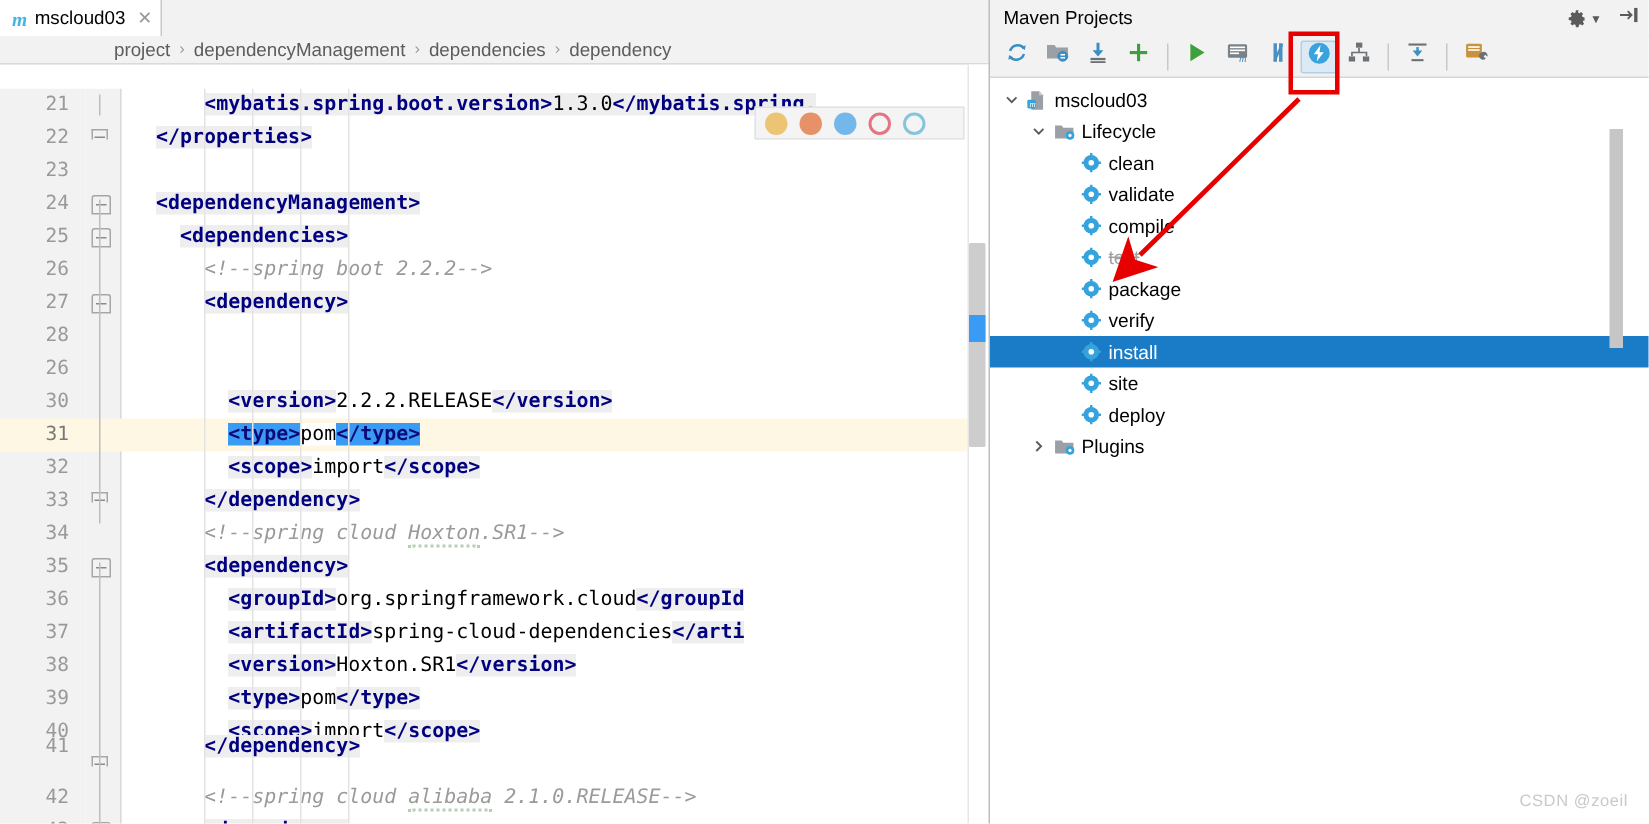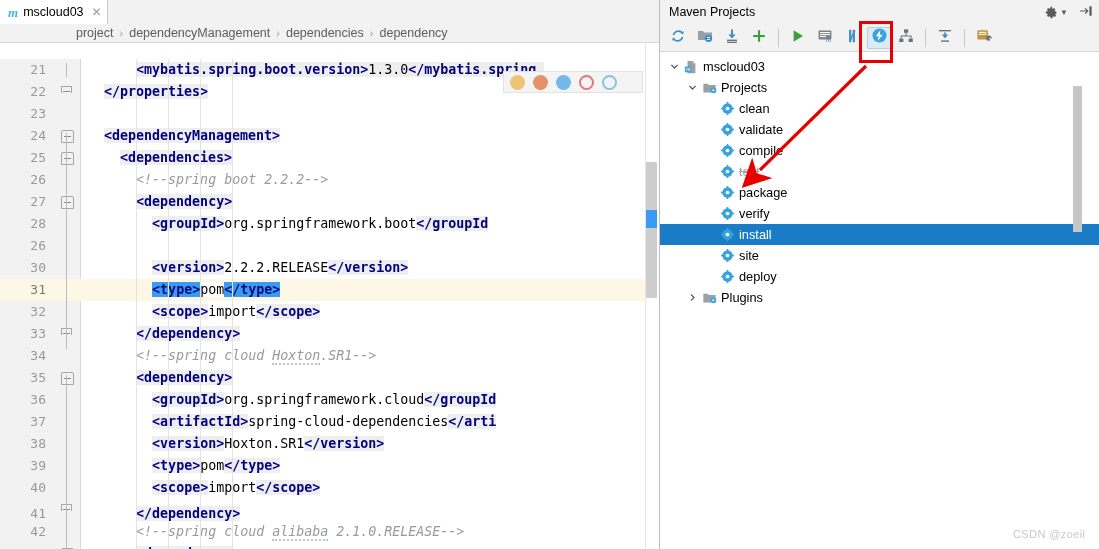--- a/index.html
+++ b/index.html
@@ -159,21 +159,20 @@
             <div class="lno">26</div>
             <div class="code" style="left: 136.08px;"><span class="cm">&lt;!--spring boot 2.2.2--&gt;</span></div>
           </div>
           <div class="row" style="top: 132px;">
             <div class="lno">27</div>
             <div class="code" style="left: 136.08px;"><span class="tg">&lt;dependency&gt;</span></div>
           </div>
           <div class="foldm start" style="top: 137px;"></div>
           <div class="row" style="top: 154px;">
             <div class="lno">28</div>
-            <div class="code" style="left: 152.12px;"><span class="tg">&lt;groupId&gt;</span><span class="txp">org.springframework.boot</span><span class="tg">&lt;/groupId</span></div>
           </div>
           <div class="row" style="top: 176px;">
             <div class="lno">26</div>
           </div>
           <div class="row" style="top: 198px;">
             <div class="lno">30</div>
             <div class="code" style="left: 152.12px;"><span class="tg">&lt;version&gt;</span><span class="txp">2.2.2.RELEASE</span><span class="tg">&lt;/version&gt;</span></div>
           </div>
           <div class="rowhl" style="top: 220px;"></div>
           <div class="row" style="top: 220px;">
@@ -211,21 +210,21 @@
             <div class="code" style="left: 152.12px;"><span class="tg">&lt;version&gt;</span><span class="txp">Hoxton.SR1</span><span class="tg">&lt;/version&gt;</span></div>
           </div>
           <div class="row" style="top: 396px;">
             <div class="lno">39</div>
             <div class="code" style="left: 152.12px;"><span class="tg">&lt;type&gt;</span><span class="txp">pom</span><span class="tg">&lt;/type&gt;</span></div>
           </div>
           <div class="row" style="top: 418px;">
             <div class="lno">40</div>
             <div class="code" style="left: 152.12px;"><span class="tg">&lt;scope&gt;</span><span class="txp">import</span><span class="tg">&lt;/scope&gt;</span></div>
           </div>
-          <div class="row" style="top: 444px; text-decoration: underline;">
+          <div class="row" style="top: 428px; text-decoration: underline;">
             <div class="lno">41</div>
             <div class="code" style="left: 136.08px;"><span class="tg">&lt;/dependency&gt;</span></div>
           </div>
           <div class="foldm end" style="top: 445px;"></div>
           <div class="row" style="top: 462px;">
             <div class="lno">42</div>
             <div class="code" style="left: 136.08px;"><span class="cm">&lt;!--spring cloud </span><span class="cmw">alibaba</span><span class="cm"> 2.1.0.RELEASE--&gt;</span></div>
           </div>
           <div class="row" style="top: 484px;">
             <div class="lno">43</div>
@@ -385,21 +384,21 @@
               <path fill="none" stroke="#5a5a5a" stroke-width="1.4" d="M1.5 3.2 5 6.7 8.5 3.2"></path>
             </svg>
           </span>
           <span style="width: 16px; display: flex; align-items: center; justify-content: center; flex: 0 0 auto; margin-left: 2px;">
             <svg width="15" height="14" viewBox="0 0 16 16">
               <path fill="#9aa0a6" d="M1 3h5l1.3 1.7H15V13H1z"></path>
               <circle cx="12.4" cy="10.6" r="3.3" fill="#36a3dd"></circle>
               <circle cx="12.4" cy="10.6" r="1.2" fill="#fff"></circle>
             </svg>
           </span>
-          <span class="tlabel">Projects</span>
+          <span class="tlabel">Lifecycle</span>
         </div>
         <div class="tnode" style="top: 46px; padding-left: 44px;">
           <span class="arrow"></span>
           <span style="width: 16px; display: flex; align-items: center; justify-content: center; flex: 0 0 auto; margin-left: 2px;">
             <svg width="13" height="13" viewBox="0 0 16 16">
               <circle cx="8" cy="8" r="6.4" fill="#36a3dd"></circle>
               <circle cx="8" cy="8" r="2.3" fill="#fff"></circle>
               <g fill="#36a3dd">
                 <rect x="7" y="0" width="2" height="3.4"></rect>
                 <rect x="7" y="12.6" width="2" height="3.4"></rect>

